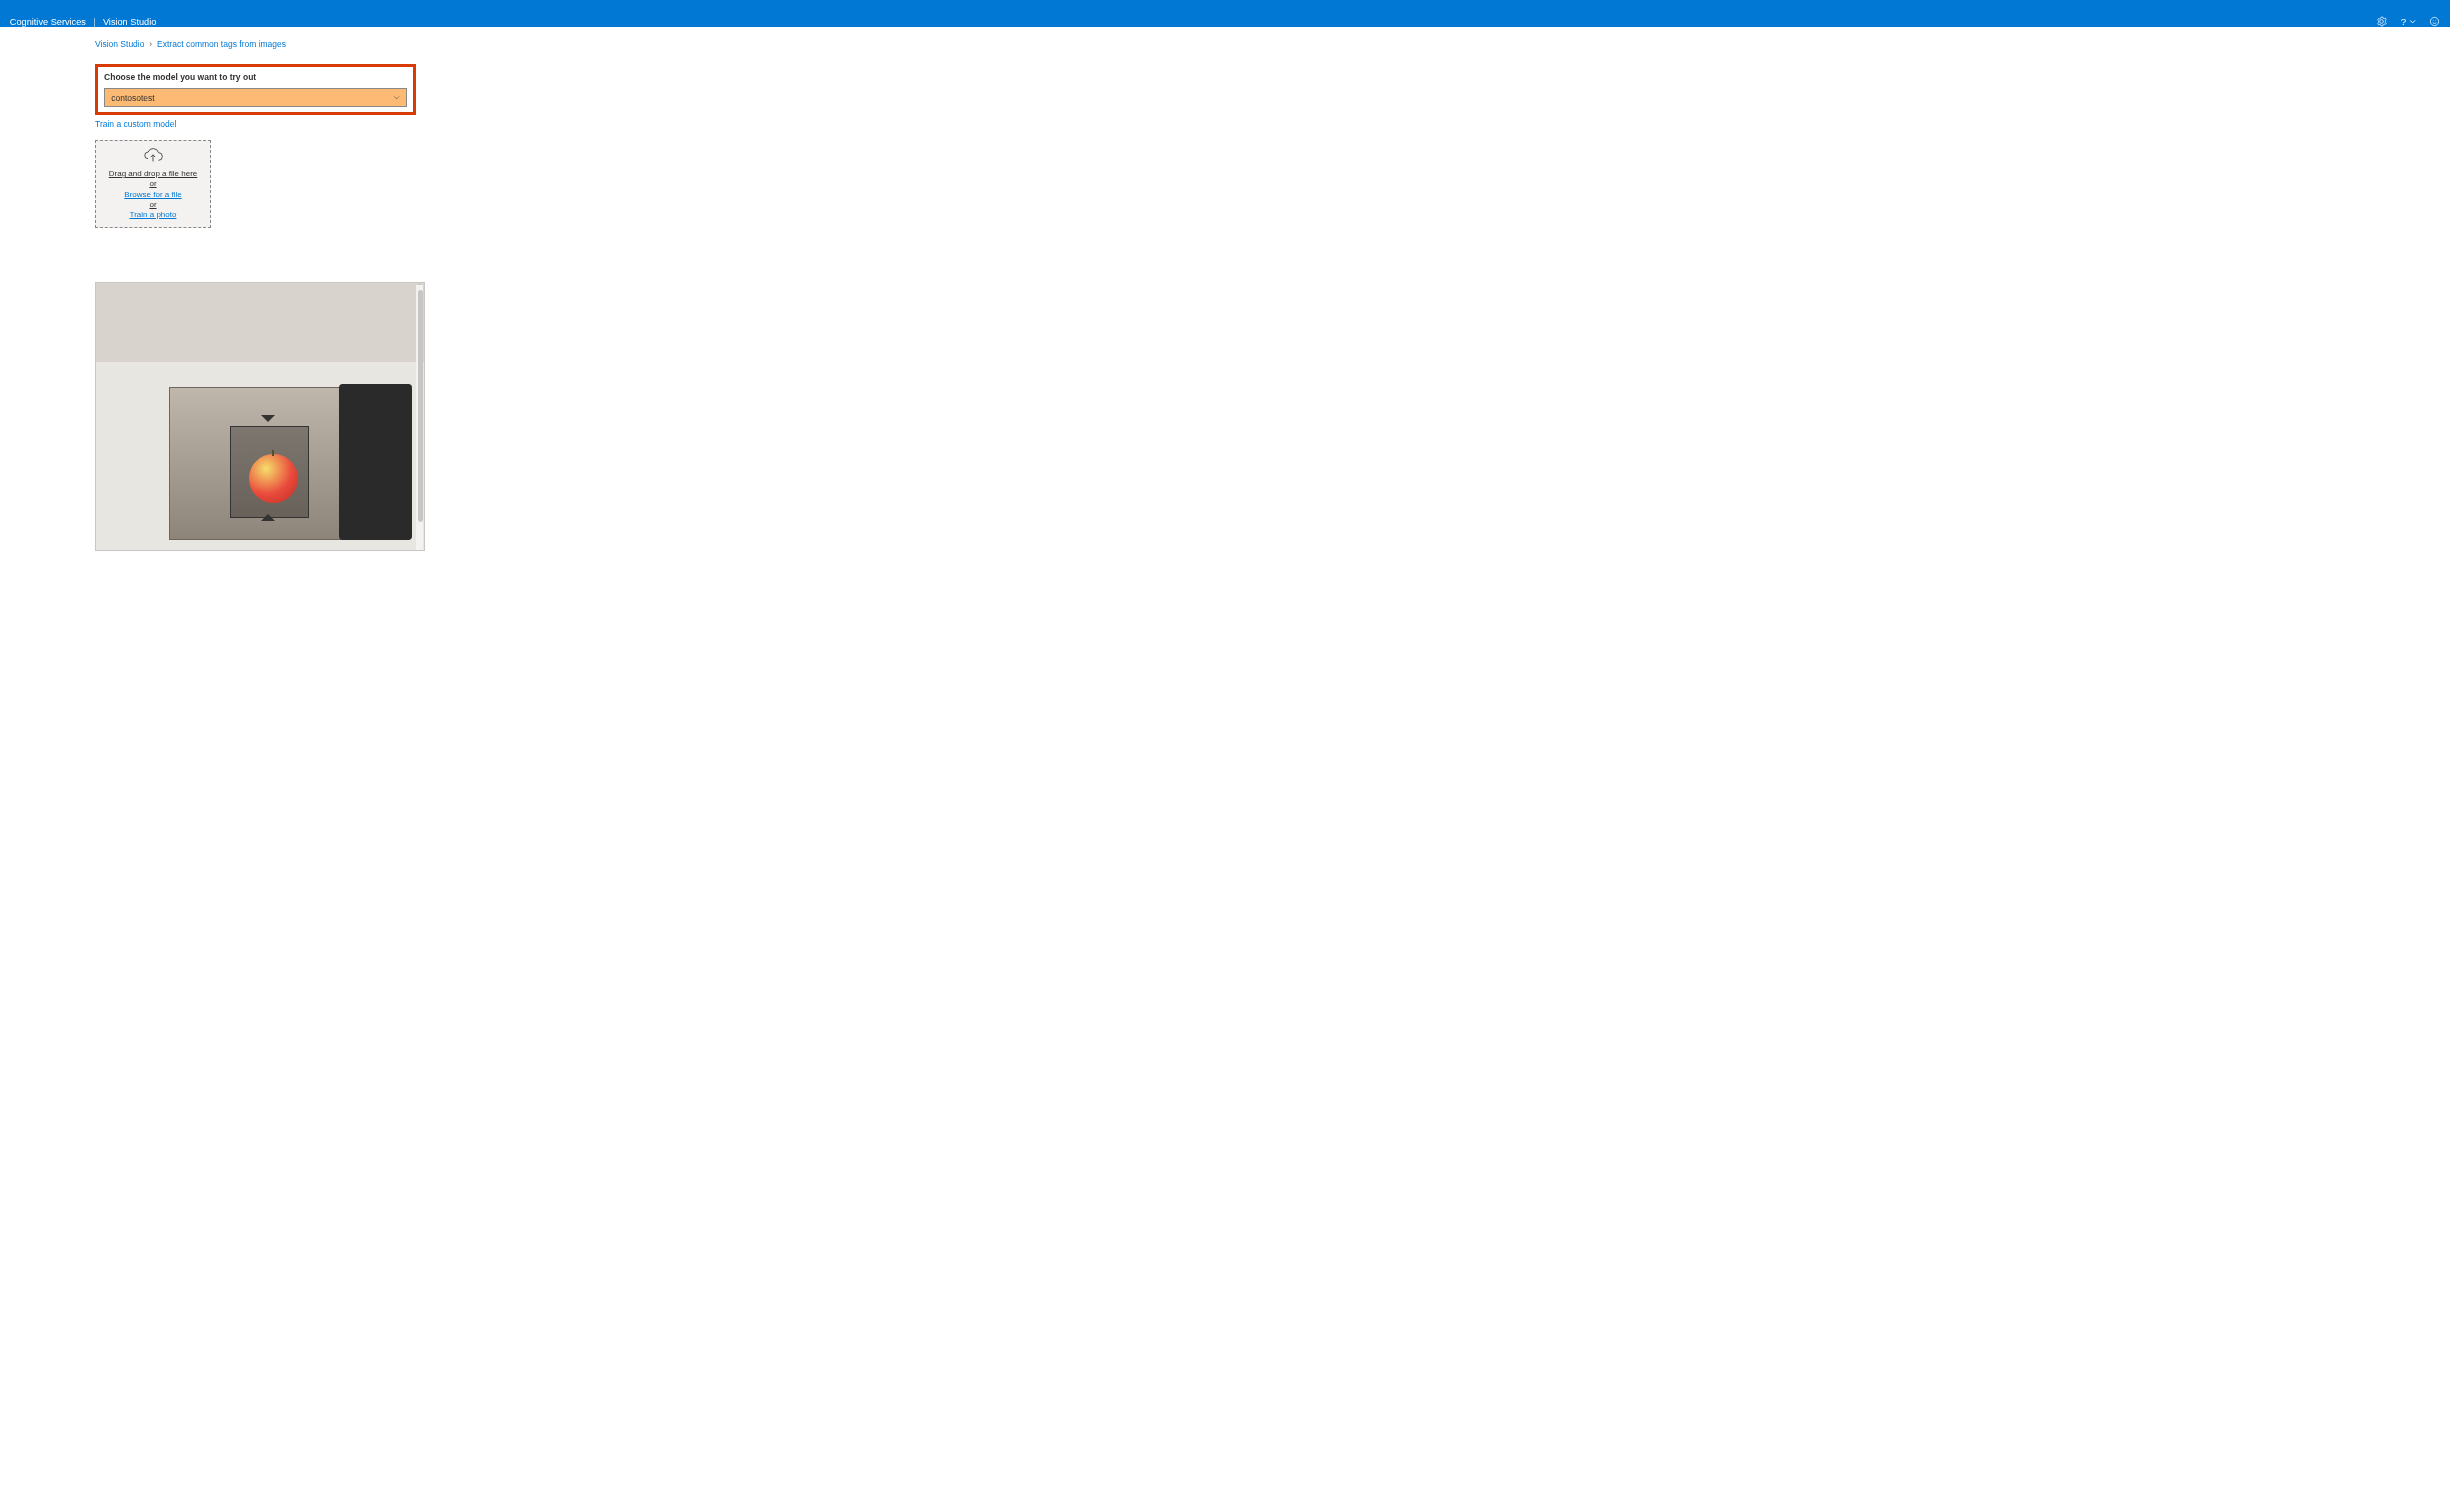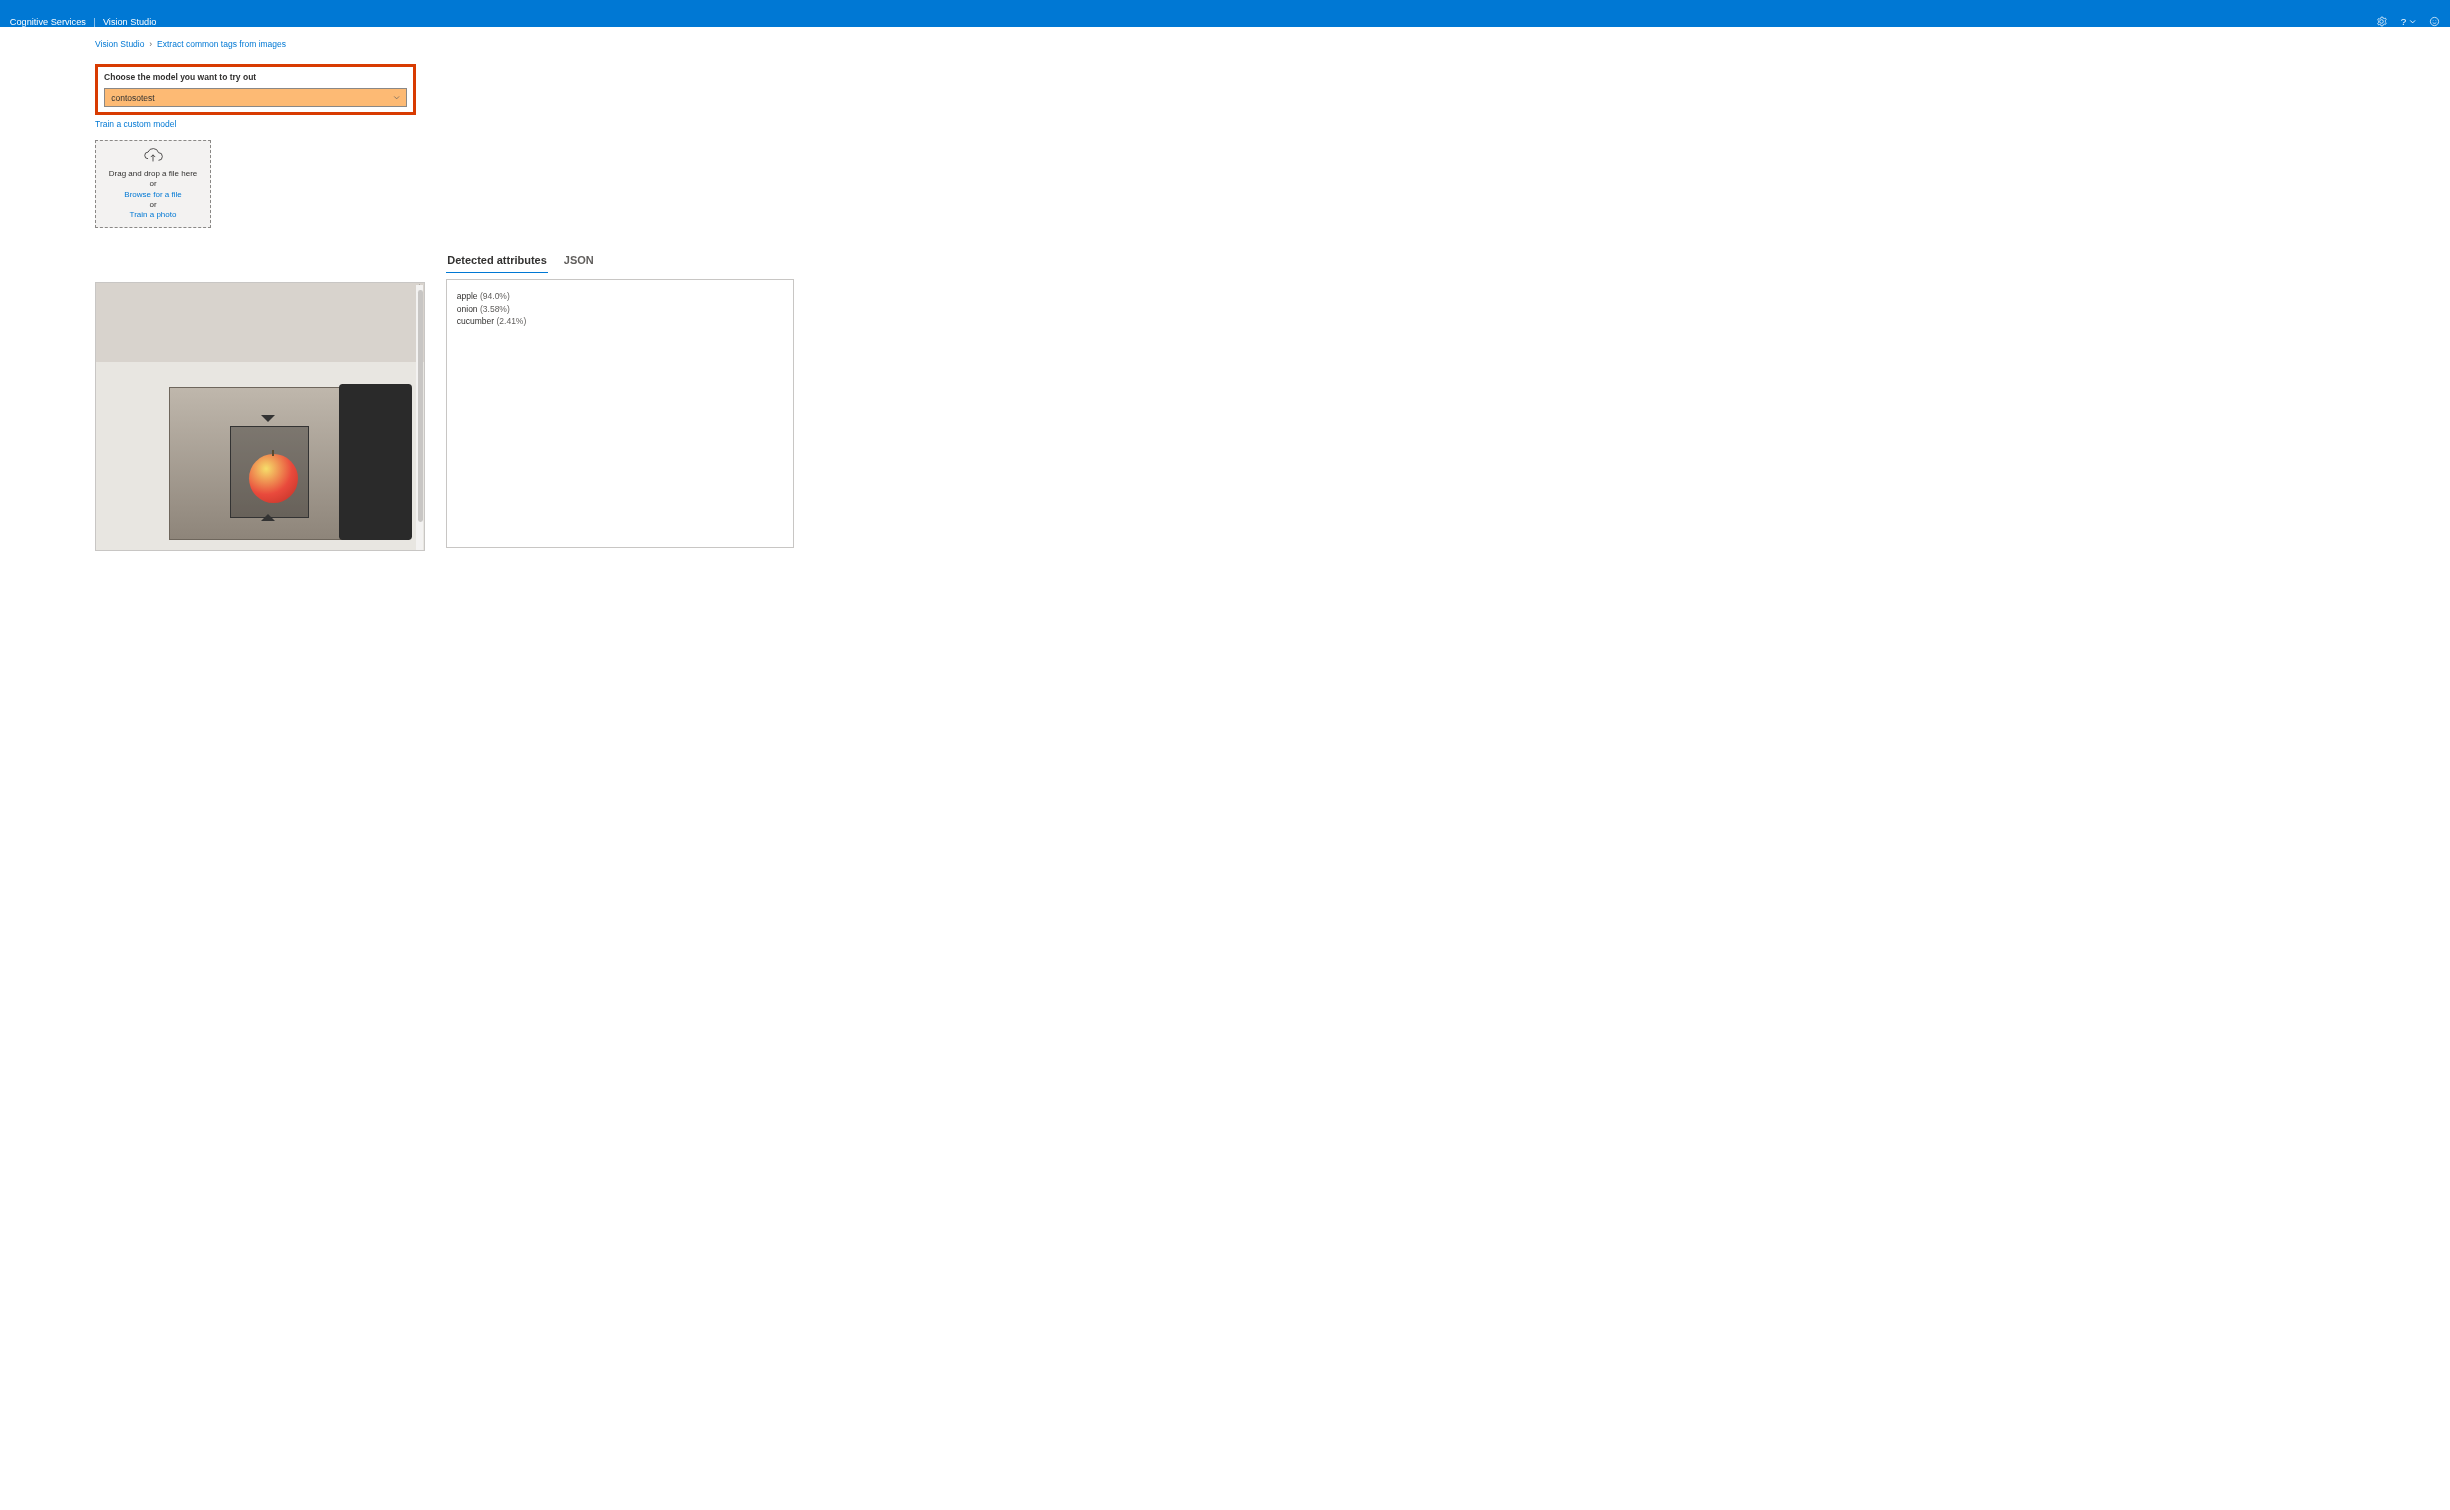--- a/index.html
+++ b/index.html
@@ -63,21 +63,21 @@
     .dropzone {
       border: 0.6px dashed #8a8886;
       background: #f3f2f1;
       width: 116px;
       padding: 7.3px 4.9px;
       text-align: center;
       font-size: 8px;
       margin-bottom: 24.4px;
     }
     .cloud-icon { width: 22px; height: 17px; fill: none; stroke: #323130; stroke-width: 1.5; margin: 0 auto 3.7px; display: block; }
-    .dropzone .line { margin: 1.2px 0; }
+    .dropzone .line { margin: 1.2px 0; text-decoration: underline; }
     .dropzone .link { color: #0078d4; cursor: pointer; }
 
     
     .results-row { display: flex; gap: 21px; align-items: flex-start; }
 
     
     .preview-wrap { width: 330px; }
     .preview-box {
       border: 0.6px solid #c8c6c4;
       position: relative;
@@ -217,36 +217,16 @@
           <div class="apple-stem"></div>
           <div class="tri-up"></div>
           <div class="device"></div>
         </div>
         <span class="scroll-up-arrow">▲</span>
         <div class="scroll-track"></div>
         <div class="scroll-thumb"></div>
       </div>
     </div>
 
-    <div class="results-panel">
-      <div class="tabs">
-        <div class="tab active">Detected attributes</div>
-        <div class="tab">JSON</div>
-      </div>
-      <div class="results-box">
-        <div class="attr-row">
-          <span class="attr-name">apple</span>
-          <span class="attr-conf">(94.0%)</span>
-        </div>
-        <div class="attr-row">
-          <span class="attr-name">onion</span>
-          <span class="attr-conf">(3.58%)</span>
-        </div>
-        <div class="attr-row">
-          <span class="attr-name">cucumber</span>
-          <span class="attr-conf">(2.41%)</span>
-        </div>
-      </div>
-    </div>
 
   </div>
 </div>
 
 
 </body></html>

